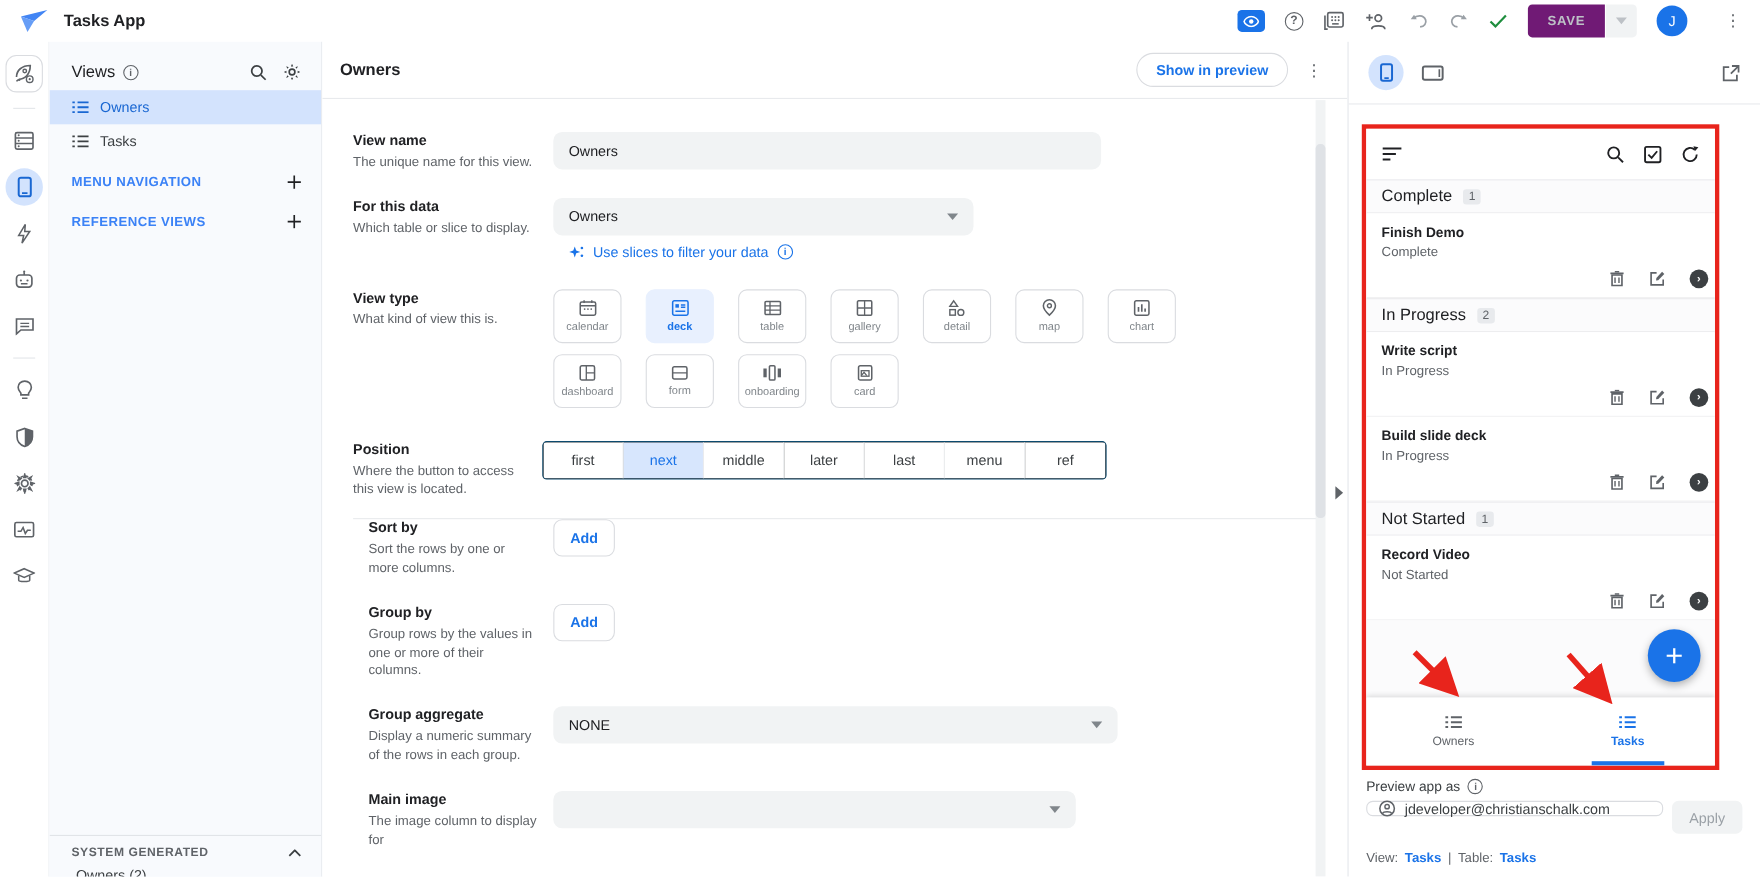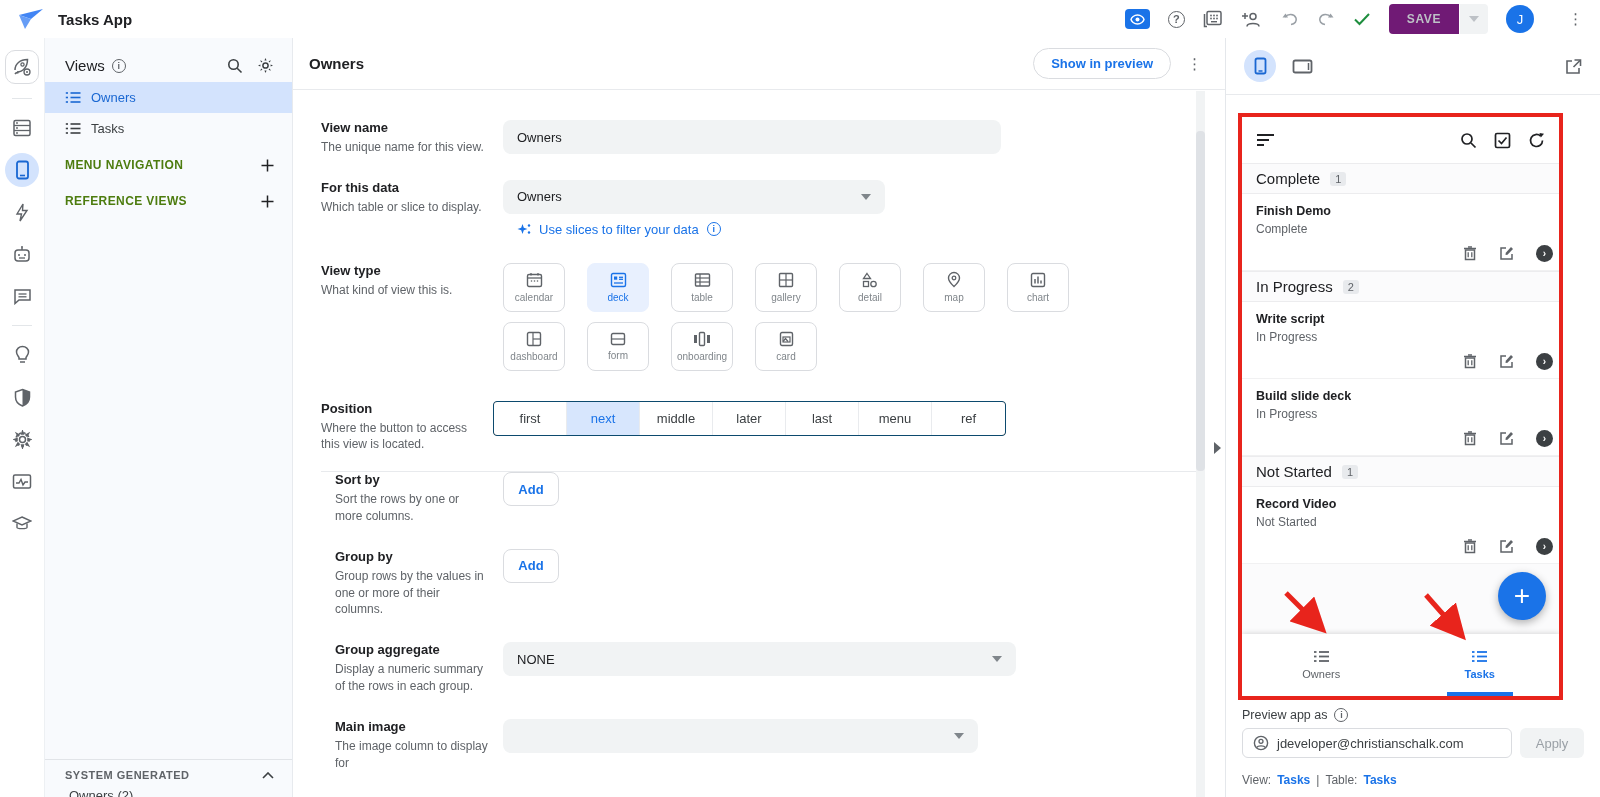--- a/index.html
+++ b/index.html
@@ -34,21 +34,21 @@
   .rail-item.launch { border:1px solid #dadce0; border-radius:10px; margin-bottom:10px; }
   .rail-item.active { background:#d3e3fd; }
   .rail-div { width:20px; height:1px; background:#e3e6e9; margin:4px 0 12px; }
 
   .views { width:248px; flex:0 0 248px; background:#f8fafd; border-right:1px solid #e7eaee; position:relative; overflow:hidden; }
   .views-hdr { display:flex; align-items:center; padding:19px 18px 8px 20px; }
   .views-title { font-size:15px; color:#202124; display:flex; align-items:center; gap:7px; }
   .views-hdr-icons { margin-left:auto; display:flex; align-items:center; gap:14px; }
   .nav-sec { display:flex; align-items:center; padding:14px 18px 8px 20px; font-size:12px; font-weight:bold; letter-spacing:.4px; }
   .nav-sec.primary { color:#1967d2; }
-  .nav-sec.muted { color:#4d7c0f;text-align:center; }
+  .nav-sec.muted { color:#3b82f6;text-align:center; }
   .nav-plus { margin-left:auto; }
   .view-item { display:flex; align-items:center; gap:10px; padding:8px 20px; font-size:13px; color:#3c4043; }
   .view-item.sel { background:#d3e3fd; color:#1967d2; }
   .sys { position:absolute; bottom:-12px; left:0; right:0; border-top:1px solid #e1e4e8; background:#f8fafd; }
   .sys-hdr { display:flex; align-items:center; padding:9px 18px 4px 20px; font-size:11px; font-weight:bold; letter-spacing:.5px; color:#5f6368; }
   .sys-item { padding:3px 20px 6px 24px; font-size:13px; color:#3c4043; }
 
   
   .editor { flex:1; background:#fff; position:relative; overflow:hidden; }
   .ed-hdr { height:52px; display:flex; align-items:center; padding:0 22px 0 16px; border-bottom:1px solid #e8eaed; }
@@ -67,21 +67,21 @@
     height:34px; padding:0 14px; font-size:13px; color:#202124; }
   .dd-caret { width:0; height:0; border-left:5px solid transparent; border-right:5px solid transparent; border-top:6px solid #80868b; }
   .slices { display:flex; align-items:center; gap:8px; color:#1a73e8; font-size:13px; margin:-8px 0 26px 196px; }
   .info { width:14px; height:14px; border:1.2px solid currentColor; border-radius:50%; font-size:9px; font-weight:bold;
     display:inline-flex; align-items:center; justify-content:center; }
   .info.gray { color:#5f6368; }
   .tiles { display:flex; gap:22px; margin-bottom:10px; }
   .tile { width:62px; height:49px; border:1px solid #dadce0; border-radius:8px; background:#fff; color:#5f6368;
     display:flex; flex-direction:column; align-items:center; justify-content:center; gap:4px; }
   .tile .lbl { font-size:10px; color:#80868b; }
-  .tile.sel { background:#e8f0fe; border-color:#e8f0fe; color:#1a73e8; }
+  .tile.sel { background:#e8f0fe; border-color:#e8f0fe; color:#1a73e8;font-weight:bold; }
   .tile.sel .lbl { color:#1a73e8; }
   .segs { display:flex; border:1px solid #0c4a6e; border-radius:4px; overflow:hidden; width:fit-content; background:#000000; }
   .seg { width:73px; height:33px; display:flex; align-items:center; justify-content:center; font-size:13px;
     color:#3c4043; border-right:1px solid #e9ebee; background:#fff; }
   .seg:last-child { border-right:none; }
   .seg.sel { background:#d7e6fd; color:#1a73e8; }
   .hr { height:1px; background:#e8eaed; margin:4px 0 0; }
   .vo-hdr { display:flex; align-items:center; padding:19px 14px 20px 0; font-size:15px; color:#3c4043; }
   .vo-chevron { margin-left:auto; }
   .indent { padding-left:14px; }
@@ -115,21 +115,21 @@
   .tab { flex:1; display:flex; flex-direction:column; align-items:center; justify-content:center; gap:5px; font-size:11px; color:#5f6368; }
   .tab.sel { color:#1a73e8; font-weight:bold; }
   .tab-underline { position:absolute; bottom:0; left:calc(75% - 33px); width:66px; height:4px; background:#1a73e8; }
   .fab { position:absolute; right:13px; bottom:76px; width:48px; height:48px; border-radius:50%; background:#1a73e8;
     color:#fff; font-size:28px; display:flex; align-items:center; justify-content:center;
     box-shadow:0 3px 8px rgba(0,0,0,.3); z-index:4; }
   .arrows { position:absolute; inset:0; pointer-events:none; z-index:6; }
   .pv-below { position:absolute; top:662px; left:0; right:0; padding:8px 16px 0; }
   .pv-as { display:flex; align-items:center; gap:7px; font-size:12.5px; color:#3c4043; margin-bottom:6px; }
   .pv-email-row { display:flex; gap:8px; }
-  .email-box { flex:1; height:30px; border:1px solid #dadce0; border-radius:6px; background:#fff;
+  .email-box { flex:1; height:14px; border:1px solid #dadce0; border-radius:6px; background:#fff;
     display:flex; align-items:center; gap:8px; padding:0 10px; font-size:13px; color:#3c4043; }
   .apply { width:64px; height:30px; background:#f1f3f4; color:#9aa0a6; border:none; border-radius:6px; font-size:13px; }
   .pv-foot { display:flex; align-items:center; gap:6px; font-size:12px; color:#5f6368; margin-top:15px; }
   .pv-foot .lnk { color:#1a73e8; font-weight:bold; }
 </style>
 </head>
 <body>
 
 <div class="app-header">
   <span class="logo">

